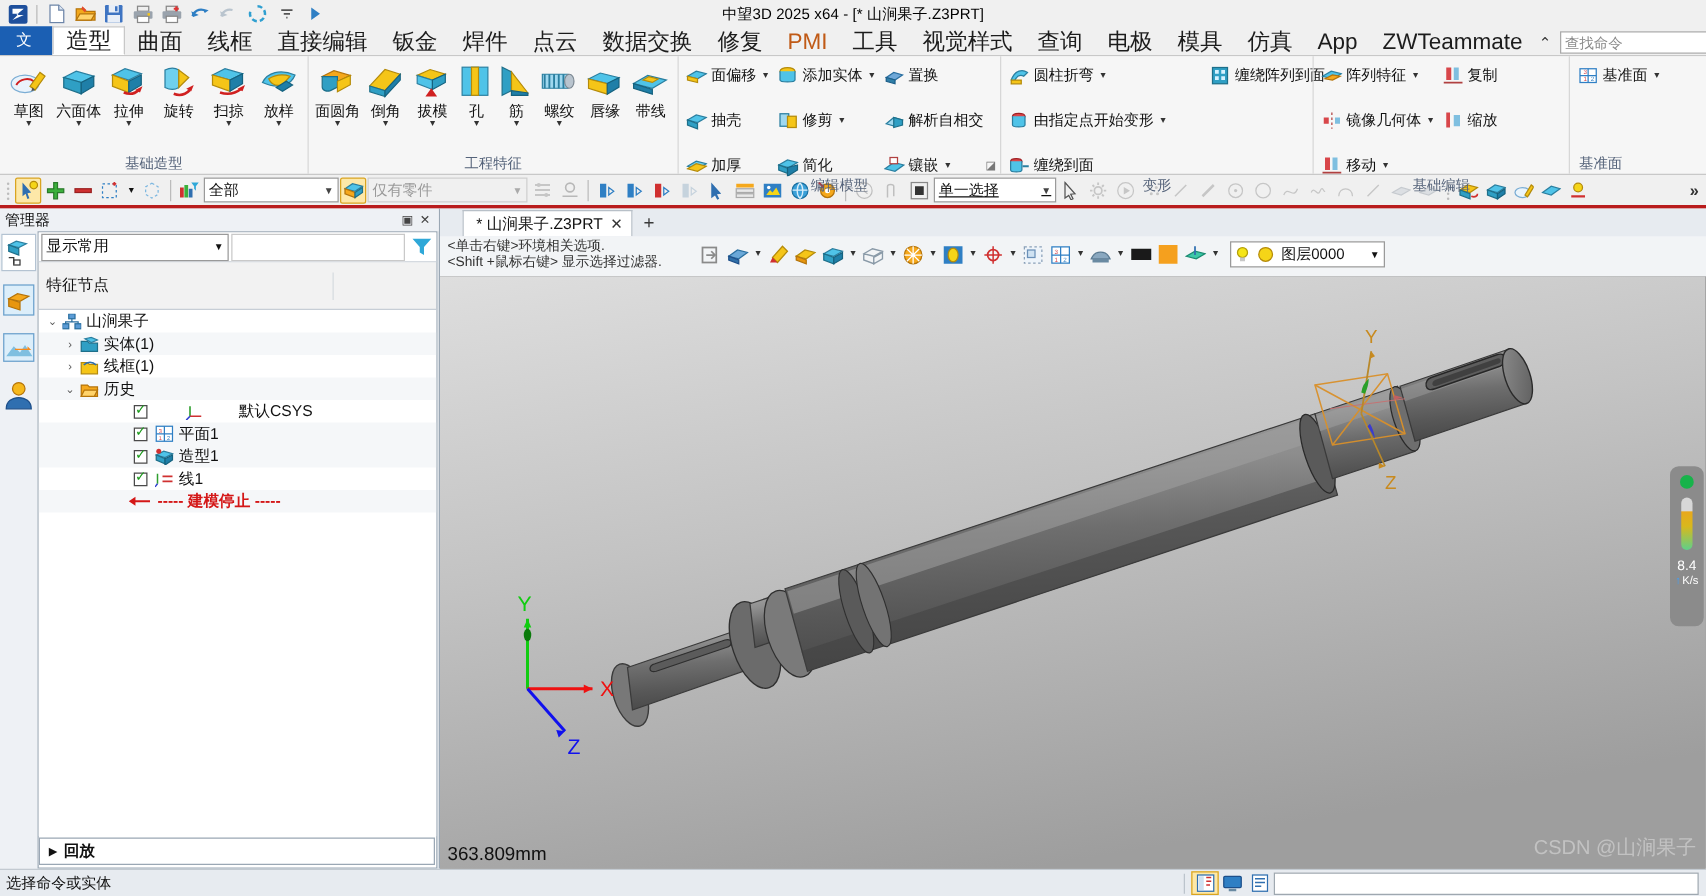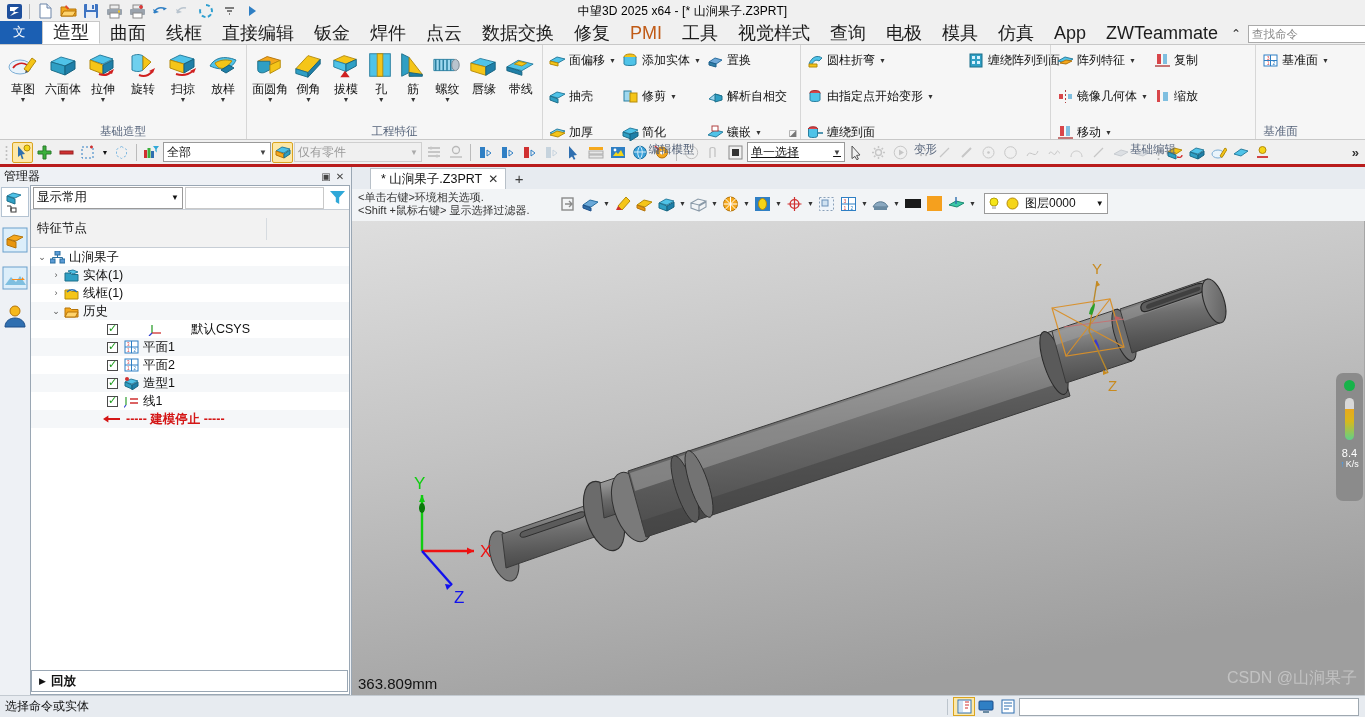--- a/index.html
+++ b/index.html
@@ -1136,33 +1136,20 @@
                     <rect x="1" y="1" width="13" height="12" fill="#fff" stroke="#2f7fc4"></rect>
                     <path d="M7.5 1v12M1 7h13" stroke="#2f7fc4"></path>
                     <text x="3" y="6" font-size="4.5" fill="#d8464a" font-family="Liberation Sans">3</text>
                     <text x="3" y="12" font-size="4.5" fill="#d8464a" font-family="Liberation Sans">1</text>
                     <text x="9.5" y="12" font-size="4.5" fill="#2f7fc4" font-family="Liberation Sans">2</text>
                   </svg>
               </span>
               <span>平面1</span>
             </div>
 
-            <div class="trow" style="padding-left:76px;">
-              <span class="cb"></span>
-              <span class="tic">
-                <svg width="15" height="14" viewBox="0 0 15 14">
-                    <rect x="1" y="1" width="13" height="12" fill="#fff" stroke="#2f7fc4"></rect>
-                    <path d="M7.5 1v12M1 7h13" stroke="#2f7fc4"></path>
-                    <text x="3" y="6" font-size="4.5" fill="#d8464a" font-family="Liberation Sans">3</text>
-                    <text x="3" y="12" font-size="4.5" fill="#d8464a" font-family="Liberation Sans">1</text>
-                    <text x="9.5" y="12" font-size="4.5" fill="#2f7fc4" font-family="Liberation Sans">2</text>
-                  </svg>
-              </span>
-              <span>平面2</span>
-            </div>
 
             <div class="trow alt" style="padding-left:76px;">
               <span class="cb"></span>
               <span class="tic">
                 <svg width="15" height="14" viewBox="0 0 15 14">
                     <path d="M1 6l6-3 7 2-6 3z" fill="#4fc3e8" stroke="#2a7fa0"></path>
                     <path d="M1 6v4l7 3V9z" fill="#2f9fc4" stroke="#1d6f8a"></path>
                     <path d="M8 9l6-3v4l-6 4z" fill="#1f7fa8" stroke="#15627f"></path>
                     <circle cx="3" cy="3" r="2" fill="#d03030"></circle>
                   </svg>

